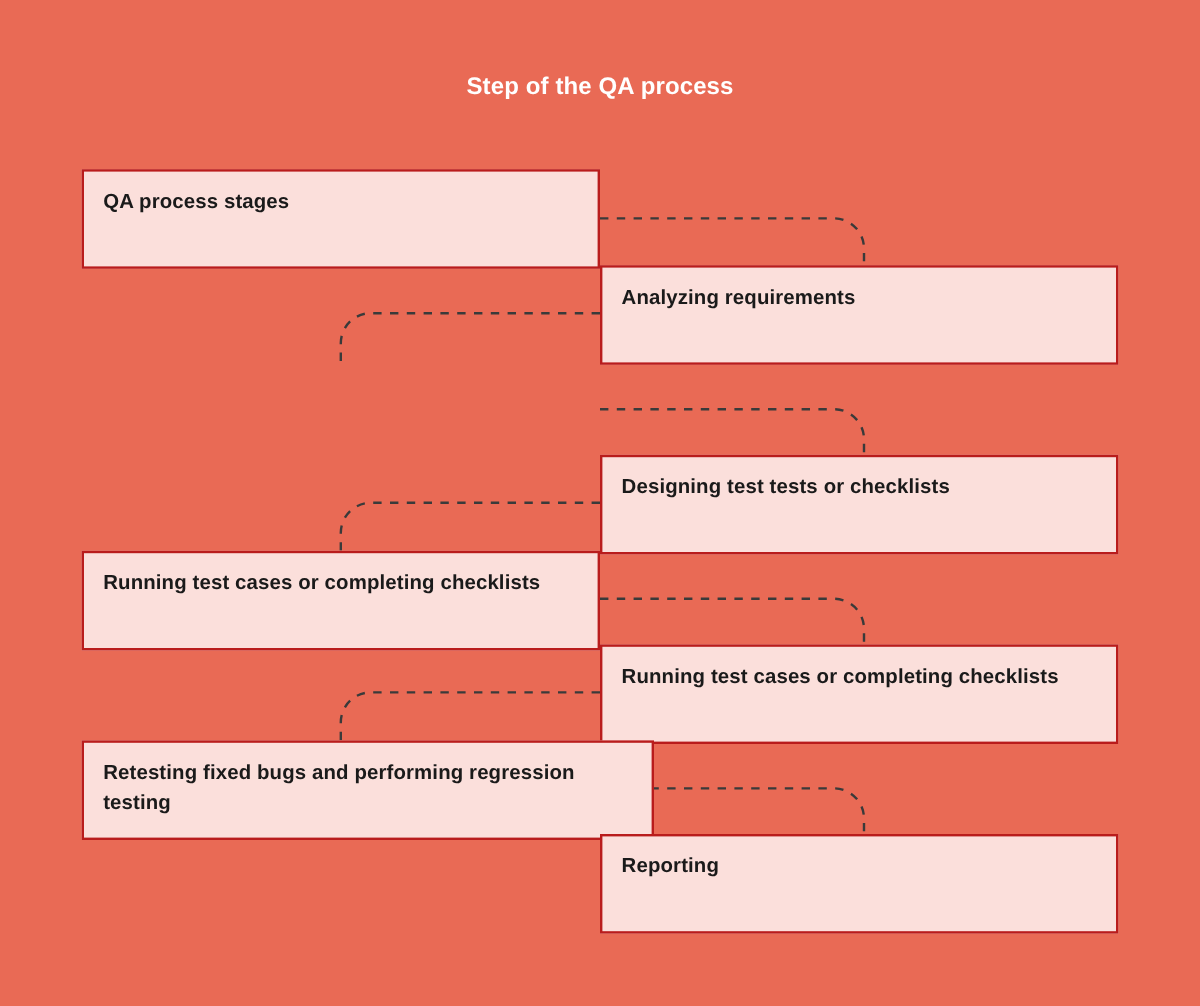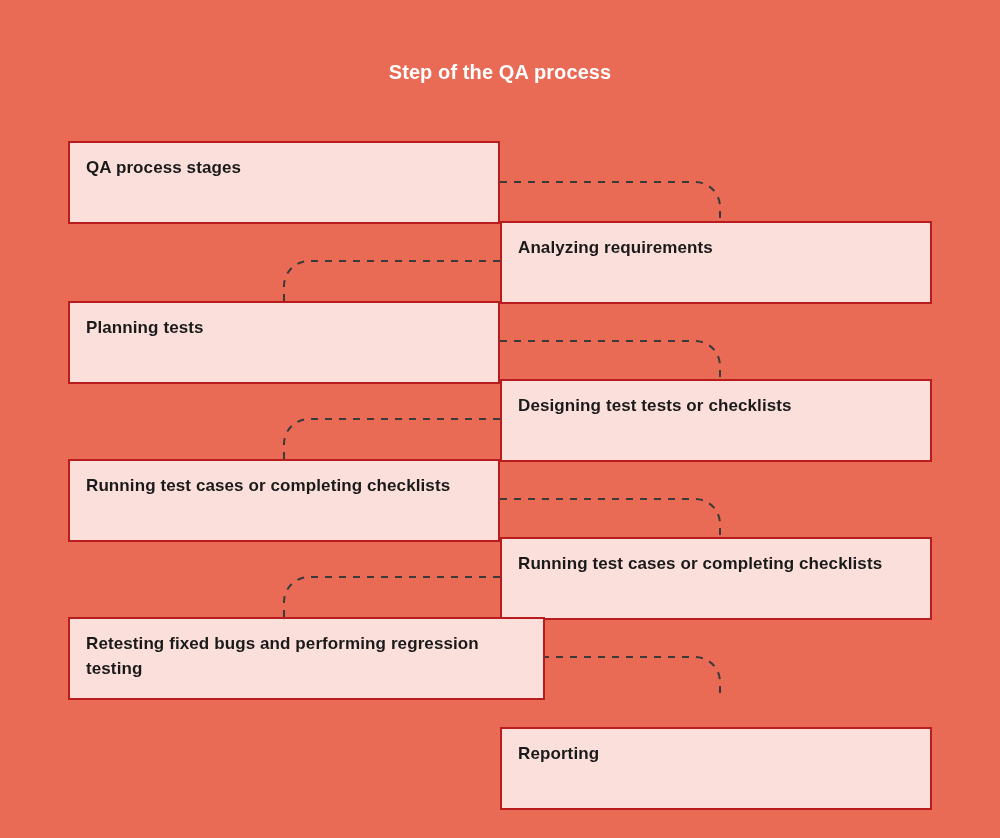--- a/index.html
+++ b/index.html
@@ -88,37 +88,34 @@
   </svg>
 
   <div class="node" style="left:68px; top:141px; width:432px; height:83px;">
     <div class="node-label">QA process stages</div>
   </div>
 
   <div class="node" style="left:500px; top:221px; width:432px; height:83px;">
     <div class="node-label">Analyzing requirements</div>
   </div>
 
-  <div class="node" style="left:68px; top:301px; width:432px; height:83px;">
-    <div class="node-label">Planning tests</div>
-  </div>
 
   <div class="node" style="left:500px; top:379px; width:432px; height:83px;">
     <div class="node-label">Designing test tests or checklists</div>
   </div>
 
   <div class="node" style="left:68px; top:459px; width:432px; height:83px;">
     <div class="node-label">Running test cases or completing checklists</div>
   </div>
 
   <div class="node" style="left:500px; top:537px; width:432px; height:83px;">
     <div class="node-label">Running test cases or completing checklists</div>
   </div>
 
   <div class="node" style="left:68px; top:617px; width:477px; height:83px;">
     <div class="node-label">Retesting fixed bugs and performing regression testing</div>
   </div>
 
-  <div class="node" style="left:500px; top:695px; width:432px; height:83px;margin-top:32px;">
+  <div class="node" style="left:500px; top:695px; width:432px; height:83px;">
     <div class="node-label">Reporting</div>
   </div>
 
 </div>
 
 </body></html>

